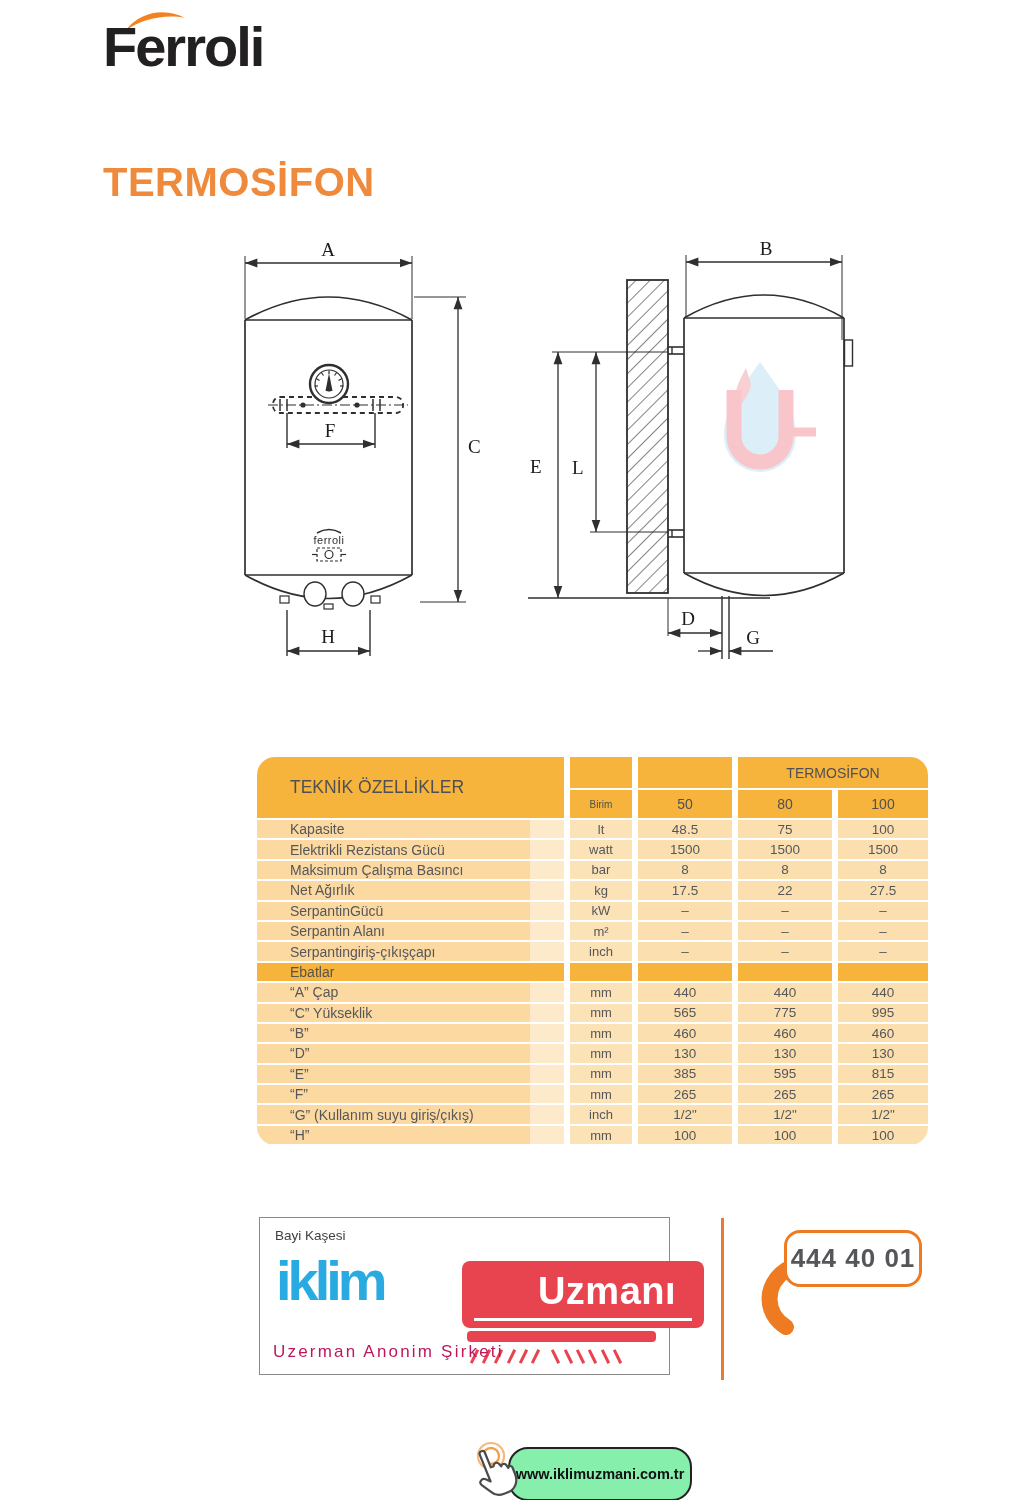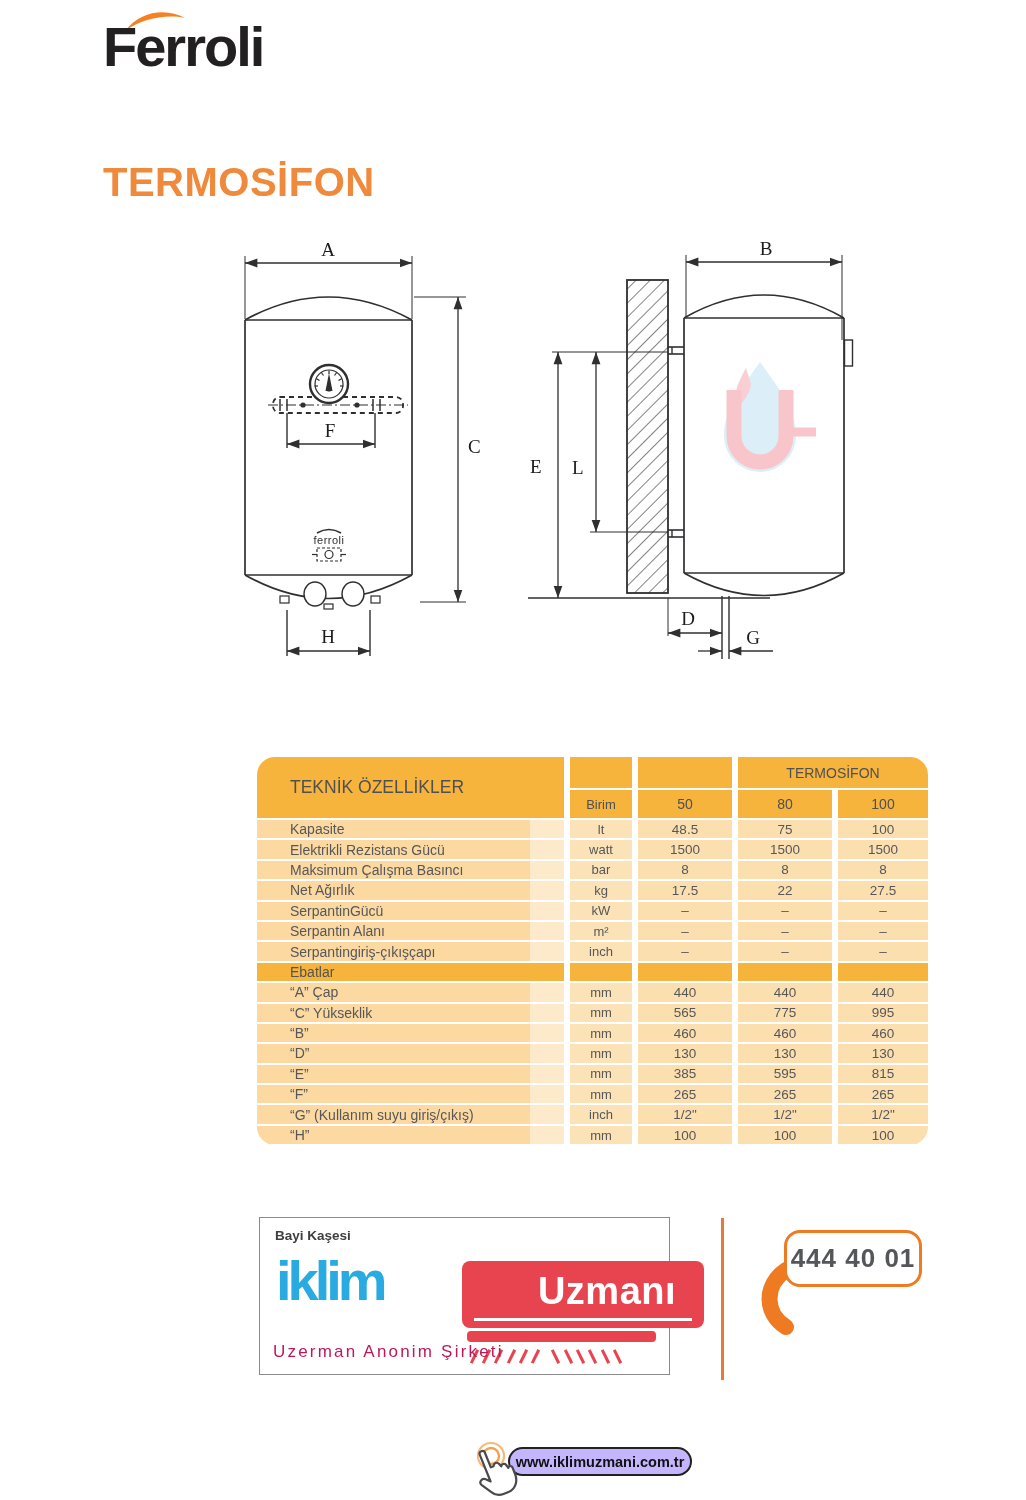--- a/index.html
+++ b/index.html
@@ -32,25 +32,25 @@
   .c-unit{background:#FBE2B7;border-left:6px solid #fff;font-size:13px;}
   .c-val{border-left:6px solid #fff;}
   .trow-section .cell{background:#F6B43C;color:#55544F;}
   .h-label{grid-column:1/3;grid-row:1/3;background:#F6B43C;display:flex;align-items:center;
            padding-left:33px;font-size:17.5px;color:#505053;box-sizing:border-box;}
   .h-top{background:#F6B43C;border-left:6px solid #fff;grid-row:1;box-sizing:border-box;}
   .h-termo{grid-column:5/7;grid-row:1;background:#F6B43C;border-left:6px solid #fff;display:flex;
            align-items:center;justify-content:center;font-size:14px;color:#505053;box-sizing:border-box;}
   .h-model{grid-row:2;background:#F6B43C;border-left:6px solid #fff;border-top:2px solid #fff;display:flex;
            align-items:center;justify-content:center;font-size:14px;color:#505053;box-sizing:border-box;}
-  .h-unit{font-size:13px;}
+  .h-unit{font-size:10px;}
 
   
   .dealer-box{left:259px;top:1217px;width:411px;height:158px;border:1.5px solid #8a8a8a;background:#fff;box-sizing:border-box;}
-  .stamp-label{position:absolute;left:15px;top:10px;font-size:13.5px;font-weight:700;color:#3f3f41;}
+  .stamp-label{position:absolute;left:15px;top:10px;font-size:13.5px;font-weight:400;color:#3f3f41;}
   .iklim-text{position:absolute;left:16px;top:30px;font-size:56px;font-weight:800;letter-spacing:-4px;color:#29ABE2;}
   .uzmani-box{position:absolute;left:202px;top:43px;width:194px;height:67px;background:#E8444F;border-radius:8px;
               display:flex;align-items:center;justify-content:center;padding-left:48px;}
   .uzmani-text{color:#fff;font-size:38px;font-weight:800;letter-spacing:0.5px;margin-top:-6px;}
   .uzmani-underline{position:absolute;left:12px;right:12px;bottom:7px;height:3.5px;background:#fff;}
   .uzmani-strip{position:absolute;left:207px;top:113px;width:189px;height:11px;background:#E8444F;border-radius:4px;}
   .airflow{position:absolute;left:208px;top:128px;width:190px;height:20px;display:flex;align-items:center;}
   .airflow i{display:block;width:3.2px;height:15px;background:#E8444F;margin:0 4.6px;}
   .airflow i:nth-child(-n+6){transform:rotate(26deg);}
   .airflow i:nth-child(n+7){transform:rotate(-26deg);}
@@ -60,22 +60,22 @@
   .section-divider{left:721px;top:1218px;width:2.5px;height:162px;background:#E87A36;}
 
   
   .phone-frame{left:784px;top:1230px;width:138px;height:57px;border:3.5px solid #EE7B21;border-radius:16px;
                box-sizing:border-box;display:flex;align-items:center;justify-content:center;background:#fff;}
   .phone-number{font-size:26px;font-weight:800;color:#55565A;letter-spacing:1px;}
   .phone-handset{left:752px;top:1258px;}
   .phone-swoosh{left:771px;top:1246px;}
 
   
-  .website-pill{left:508px;top:1447px;width:184px;height:29px;border:2.5px solid #222;border-radius:20px;
-                box-sizing:border-box;display:flex;align-items:center;justify-content:center;background:#c4b5fd;z-index:1;}
+  .website-pill{left:508px;top:1447px;width:184px;height:54px;border:2.5px solid #222;border-radius:20px;
+                box-sizing:border-box;display:flex;align-items:center;justify-content:center;background:#86efac;z-index:1;}
   .website-text{font-size:14.5px;font-weight:700;color:#111;}
   .click-hand{left:460px;top:1440px;z-index:2;}
 </style>
 </head>
 <body>
 
 <div class="canvas">
 
   <div class="abs ferroli-logo">
     <svg class="ferroli-swoosh" width="64" height="24" viewBox="0 0 64 24">

